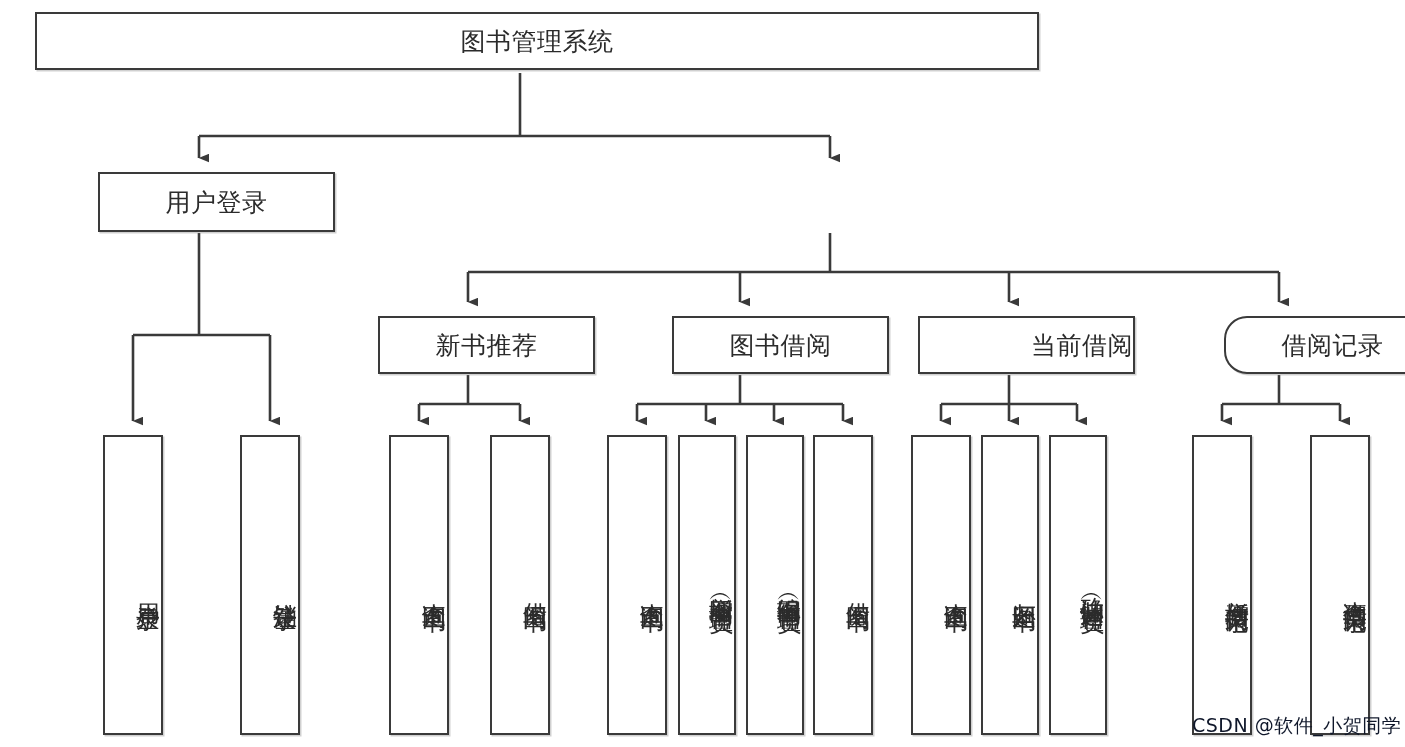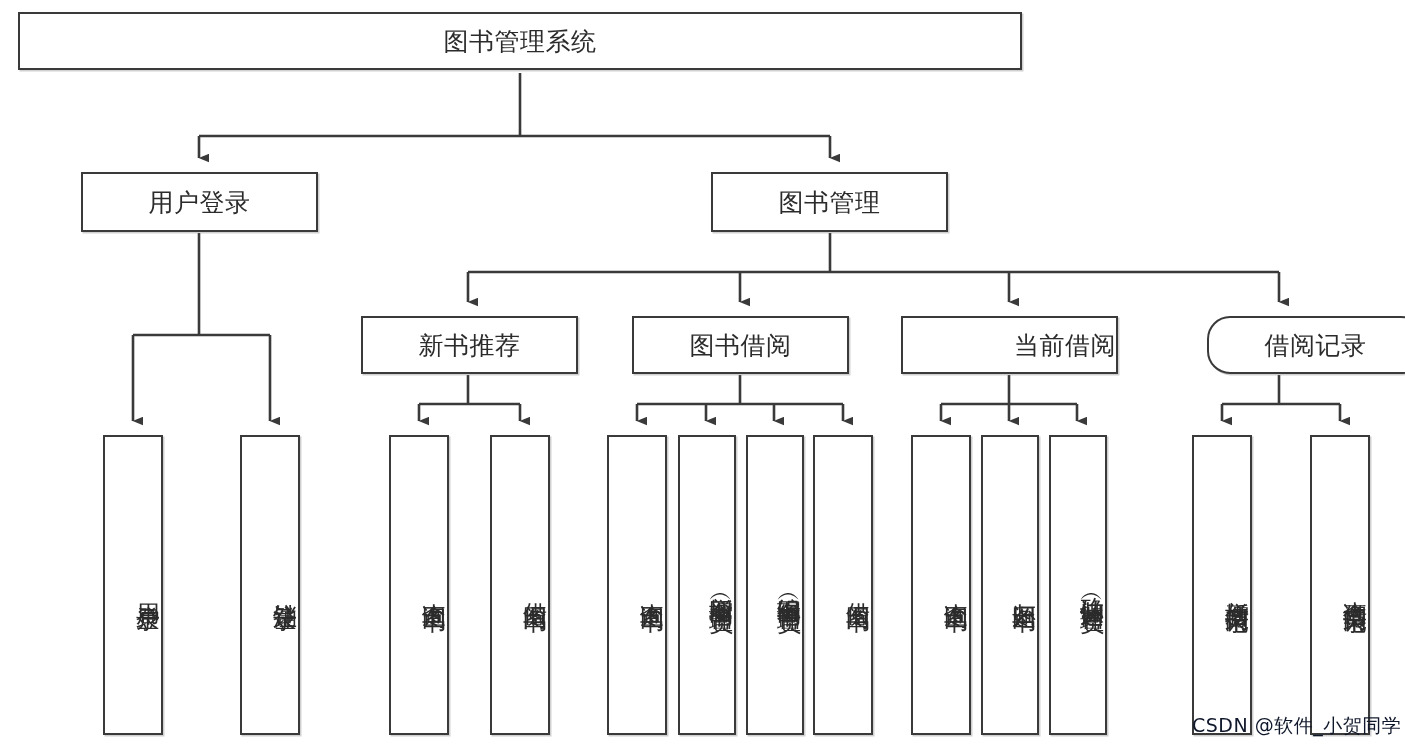--- a/index.html
+++ b/index.html
@@ -29,20 +29,21 @@
     align-items:center;
     justify-content:center;
     color:#2b2b2b;
     box-shadow:1.5px 1.5px 0 rgba(120,120,120,.35);
   }
   .node-h{
     font-size:25px;
     letter-spacing:.5px;
     line-height:1;
     white-space:nowrap;
+    margin-left:17px;
   }
   .node-h.title{font-size:25px;}
   .node-v{
     font-size:24px;
     writing-mode:vertical-rl;
     text-orientation:upright;
     line-height:1.16;
     letter-spacing:2px;
     align-items:flex-start;
     justify-content:center;
@@ -115,29 +116,26 @@
   </svg>
 
   <div class="node node-h title" style="left:18px;top:12px;width:1004px;height:58px;">
     <span>图书管理系统</span>
   </div>
 
   <div class="node node-h" style="left:81px;top:172px;width:237px;height:60px;">
     <span>用户登录</span>
   </div>
 
-  <div class="node node-h" style="left:711px;top:172px;width:237px;height:60px;">
-    <span>图书管理</span>
-  </div>
 
   <div class="node node-h" style="left:361px;top:316px;width:217px;height:58px;text-align:right;">
     <span>新书推荐</span>
   </div>
 
-  <div class="node node-h" style="left:632px;top:316px;width:217px;height:58px;">
+  <div class="node node-h" style="left:655px;top:316px;width:217px;height:58px;">
     <span>图书借阅</span>
   </div>
 
   <div class="node node-h" style="left:901px;top:316px;width:217px;height:58px;justify-content:flex-end;">
     <span>当前借阅</span>
   </div>
 
   <div class="node node-h" style="left:1207px;top:316px;width:217px;height:58px;border-radius:23px;">
     <span>借阅记录</span>
   </div>

